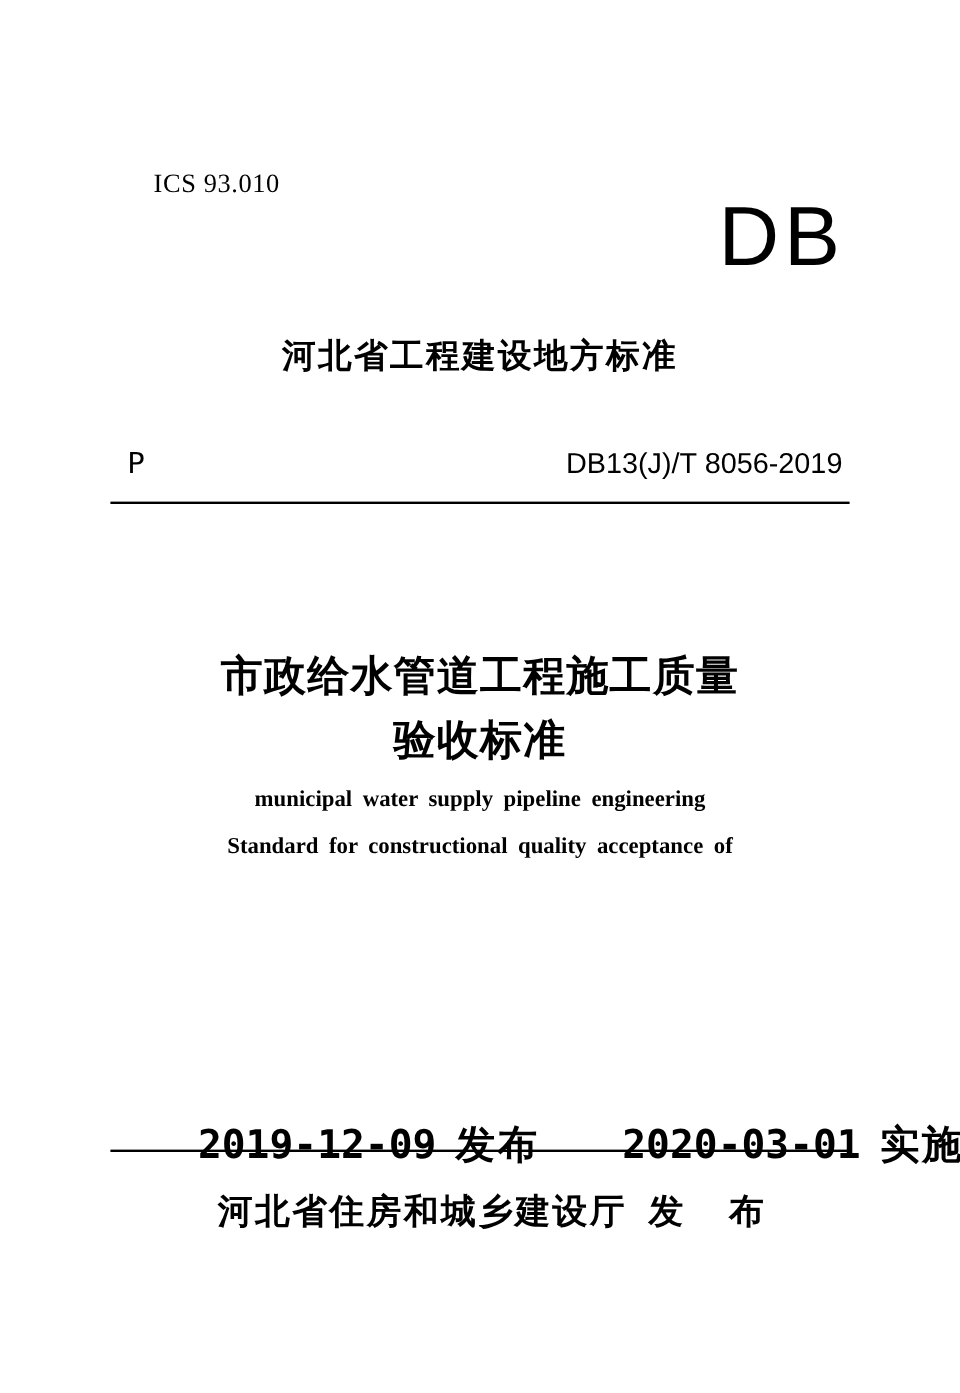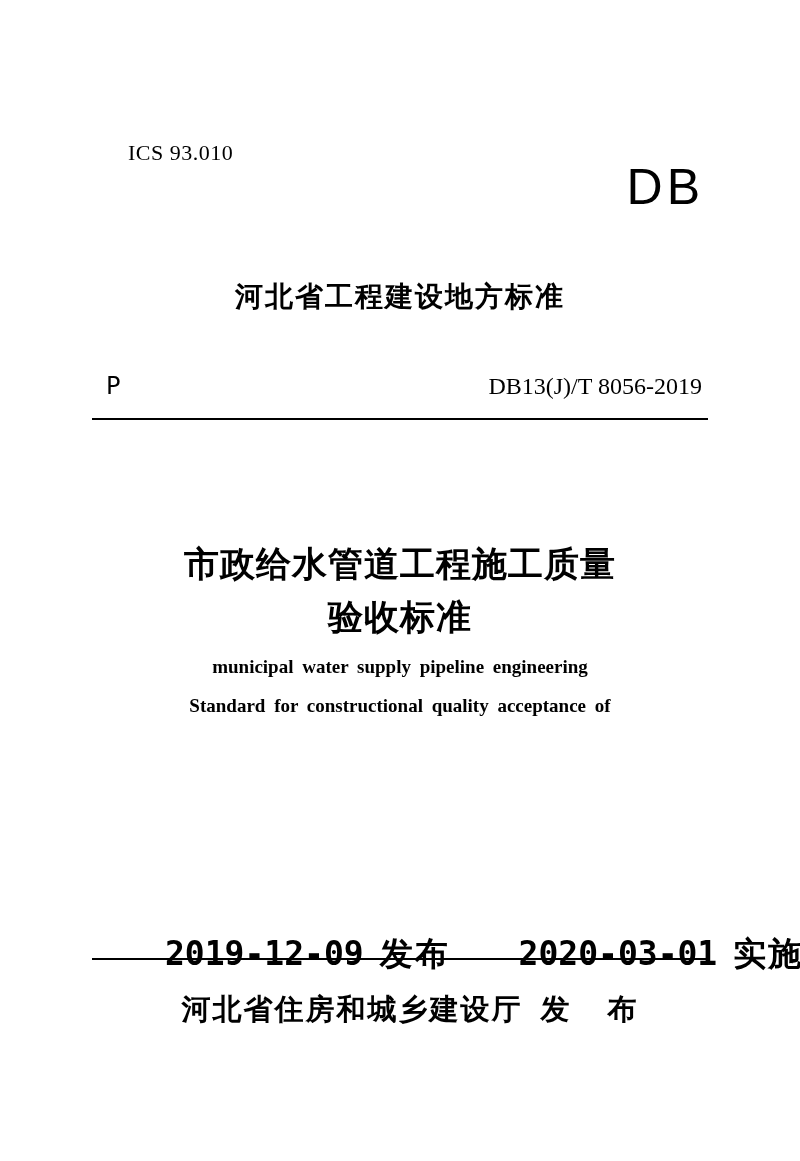--- a/index.html
+++ b/index.html
@@ -31,21 +31,21 @@
     font-size: 22px;
     letter-spacing: 0.5px;
     font-family: "Liberation Serif", serif;
   }
 
   
   .db-mark {
     position: absolute;
     right: 96px;
     top: 162px;
-    font-size: 50px;
+    font-size: 70px;
     letter-spacing: 4px;
     font-family: "Liberation Sans", sans-serif;
     font-weight: 400;
     line-height: 1;
   }
 
   
   .std-type {
     position: absolute;
     left: 0;
@@ -70,21 +70,21 @@
     font-family: "DejaVu Sans Mono", monospace;
   }
   .code-letter {
     font-size: 24px;
     font-family: "DejaVu Sans", sans-serif;
     padding-left: 10px;
   }
   .code-number {
     font-size: 24px;
     letter-spacing: 0px;
-    font-family: Liberation Serif, serif;
+    font-family: Liberation Sans, sans-serif;
     padding-right: 2px;
   }
 
   
   .rule {
     position: absolute;
     left: 92px;
     right: 92px;
     top: 418px;
     border-top: 2px solid #000;

